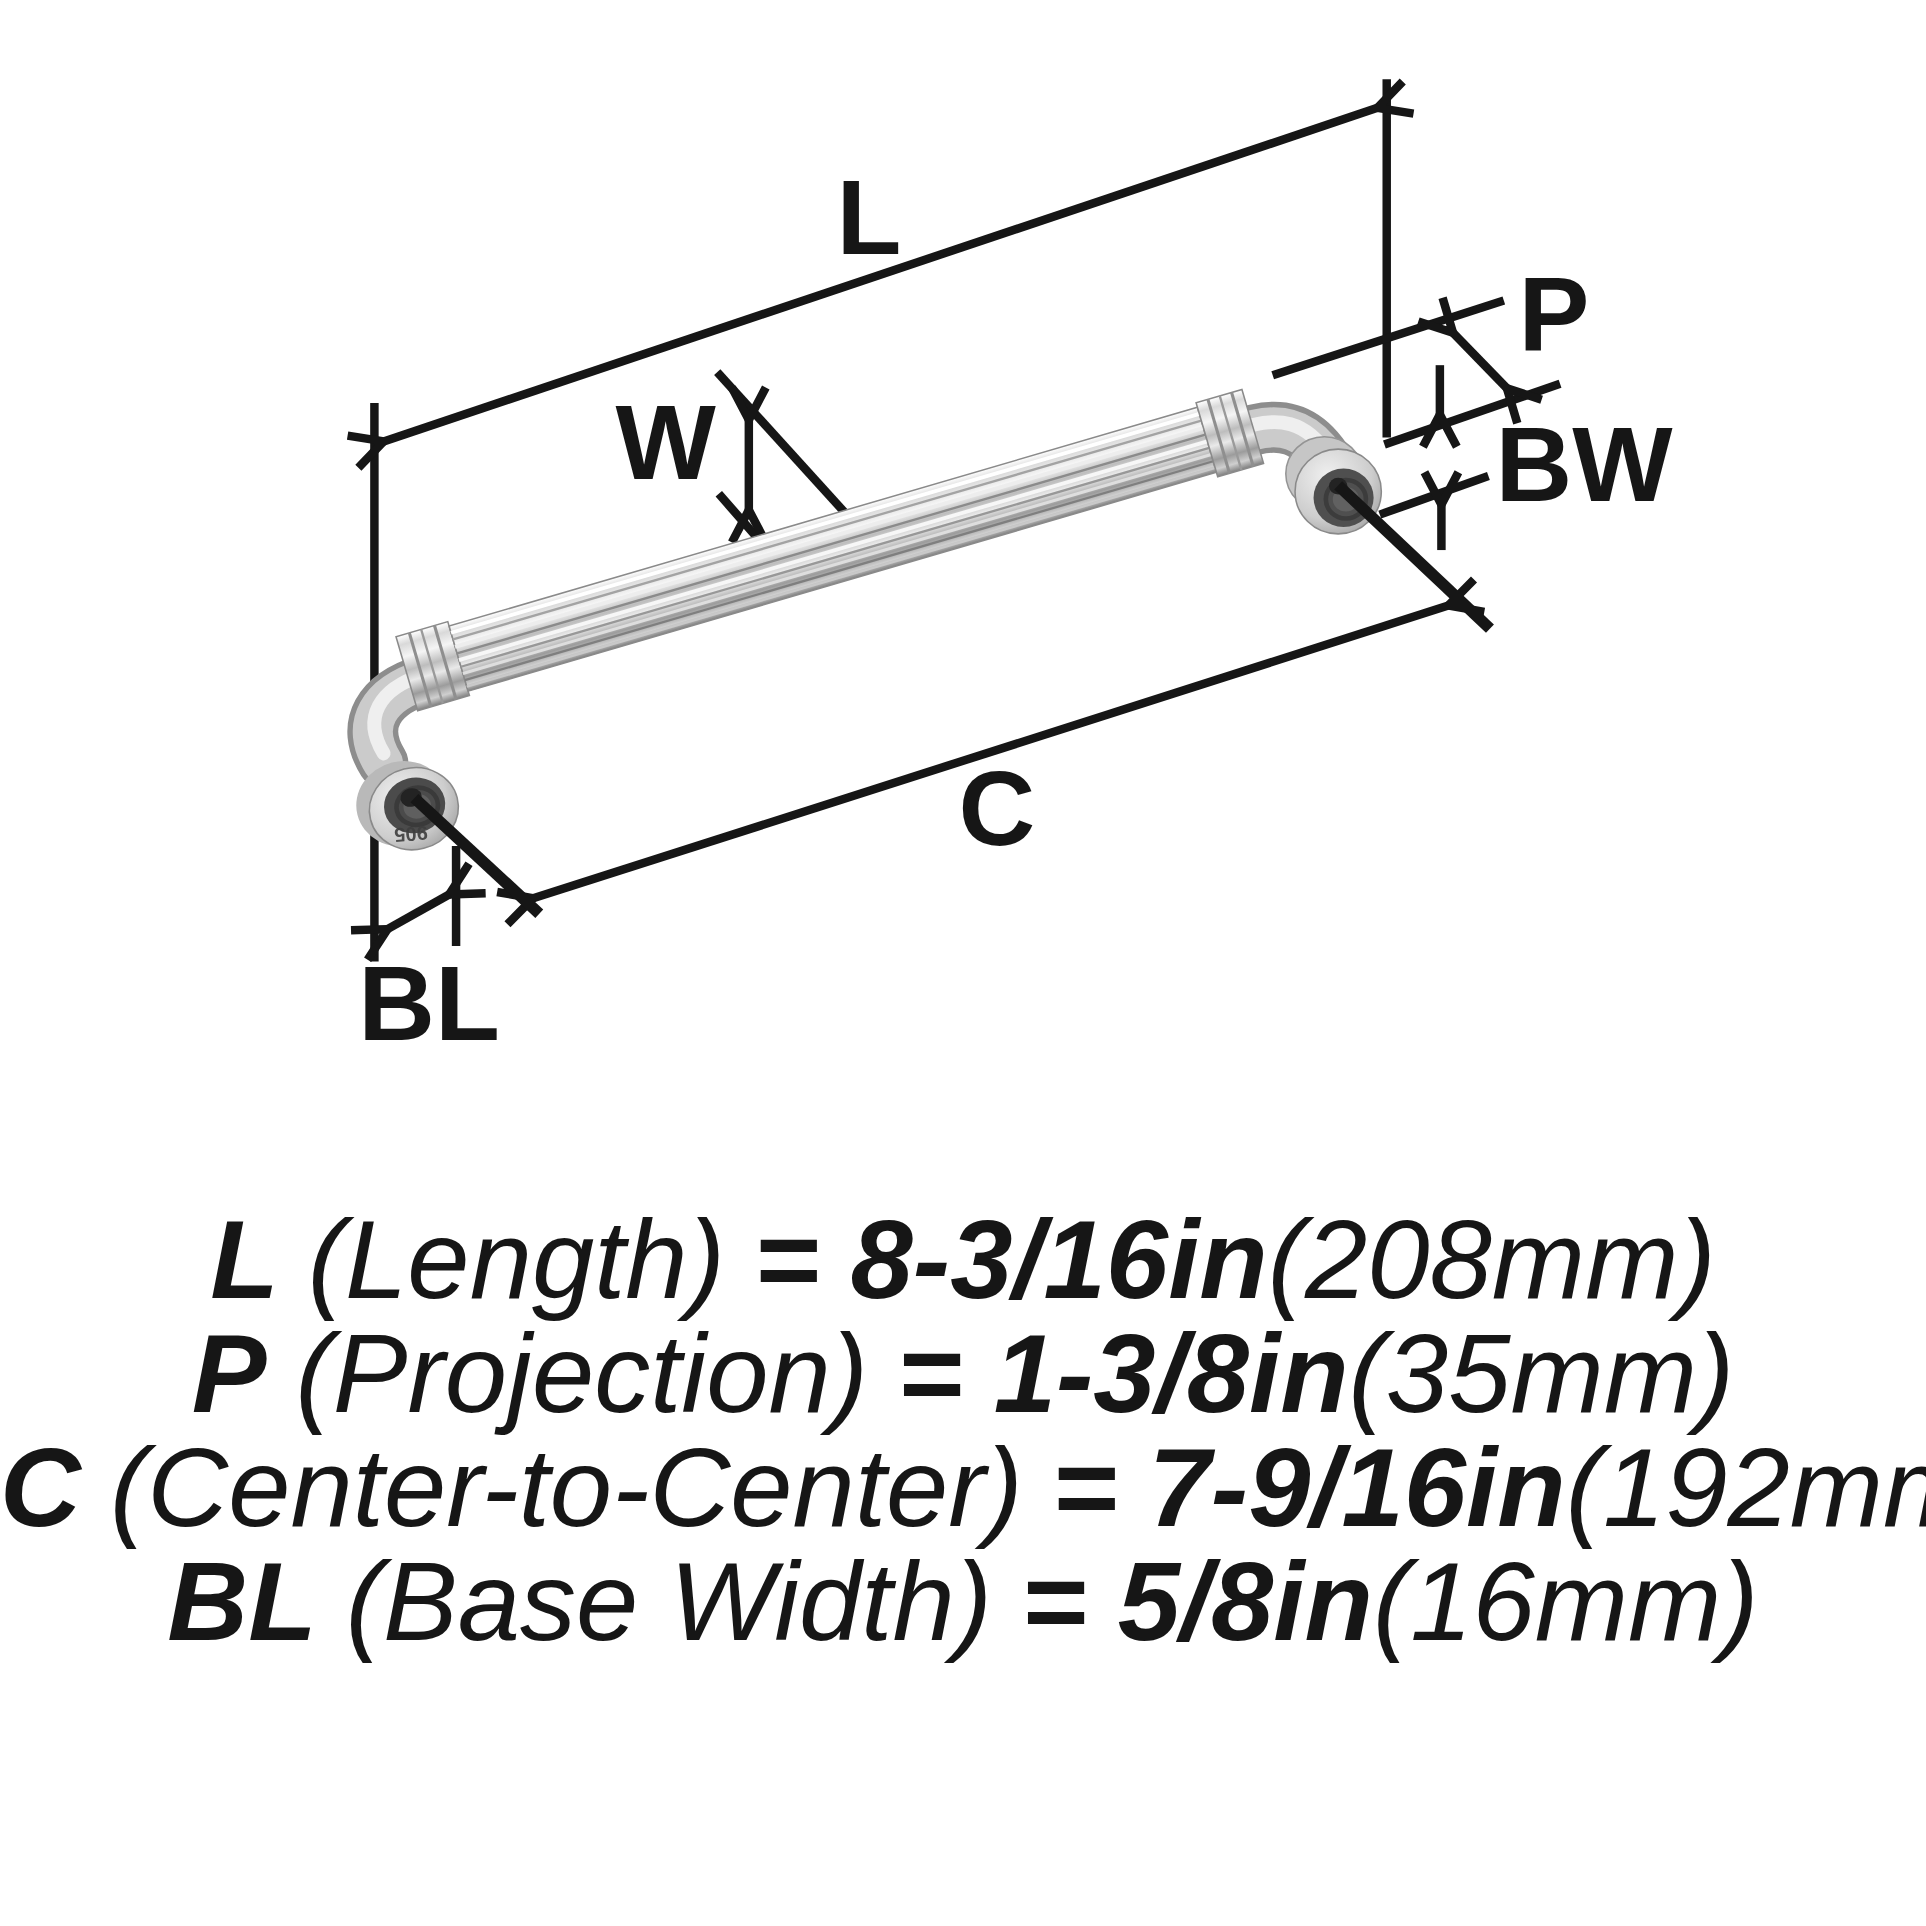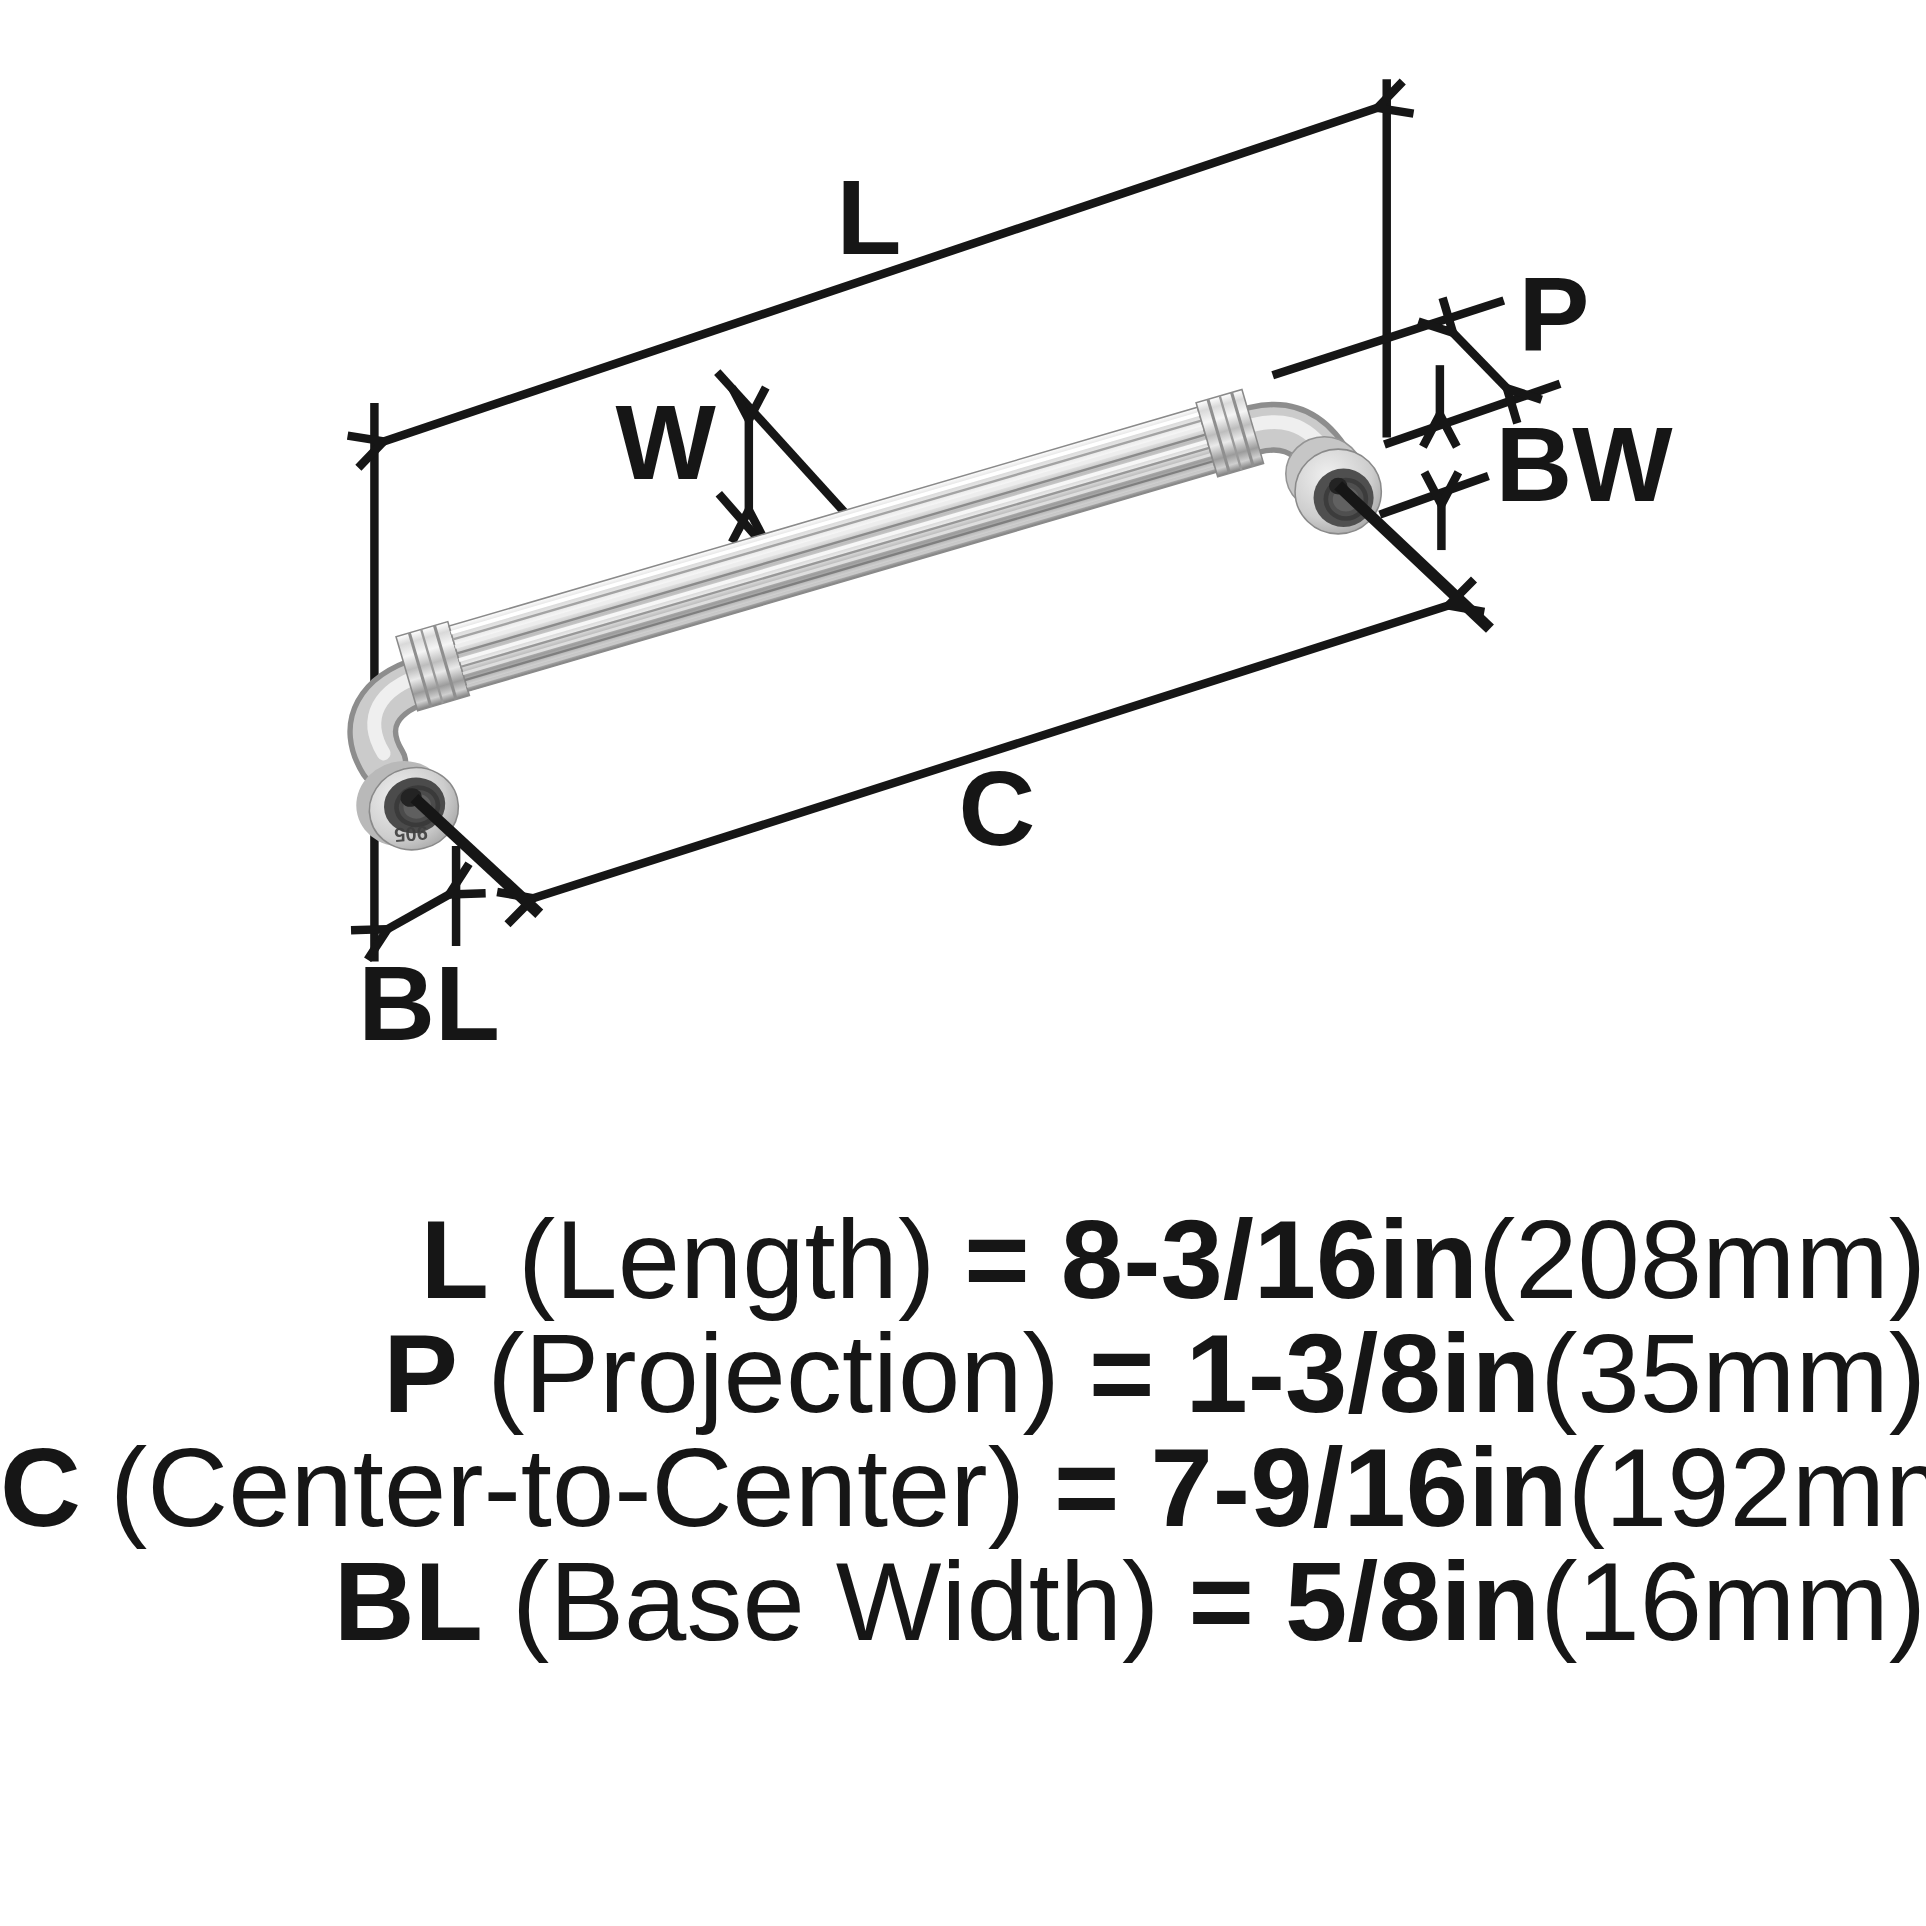--- a/index.html
+++ b/index.html
@@ -21,25 +21,26 @@
     font-family:"Liberation Sans",sans-serif;
     font-size:26px;
     font-weight:bold;
     fill:#3e3e3e;
     opacity:.9;
   }
   .legend{
     position:absolute;
     left:0;right:0;
     top:1203px;
-    text-align:right;
+    text-align:center;
     color:#161616;
     font-size:112px;
     line-height:114px;
     white-space:nowrap;
+    font-style:italic;
   }
   .legend-row{height:114px;}
   .seg{display:inline;}
   .b{font-weight:bold;}
   .r{font-weight:normal;}
   .sym{margin-right:.26em;}
   .nam{margin-right:.26em;}
 </style>
 </head>
 <body>

